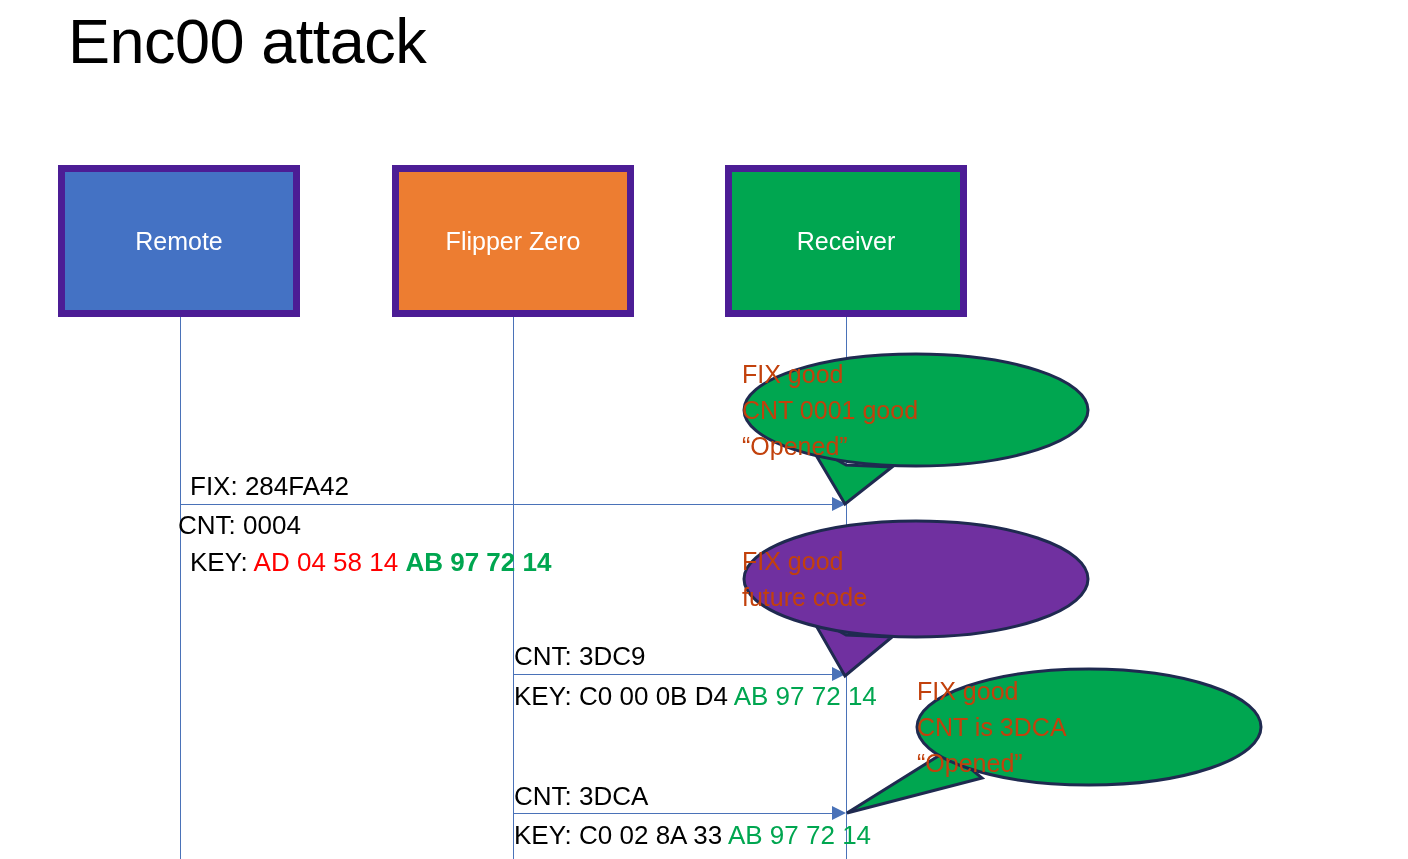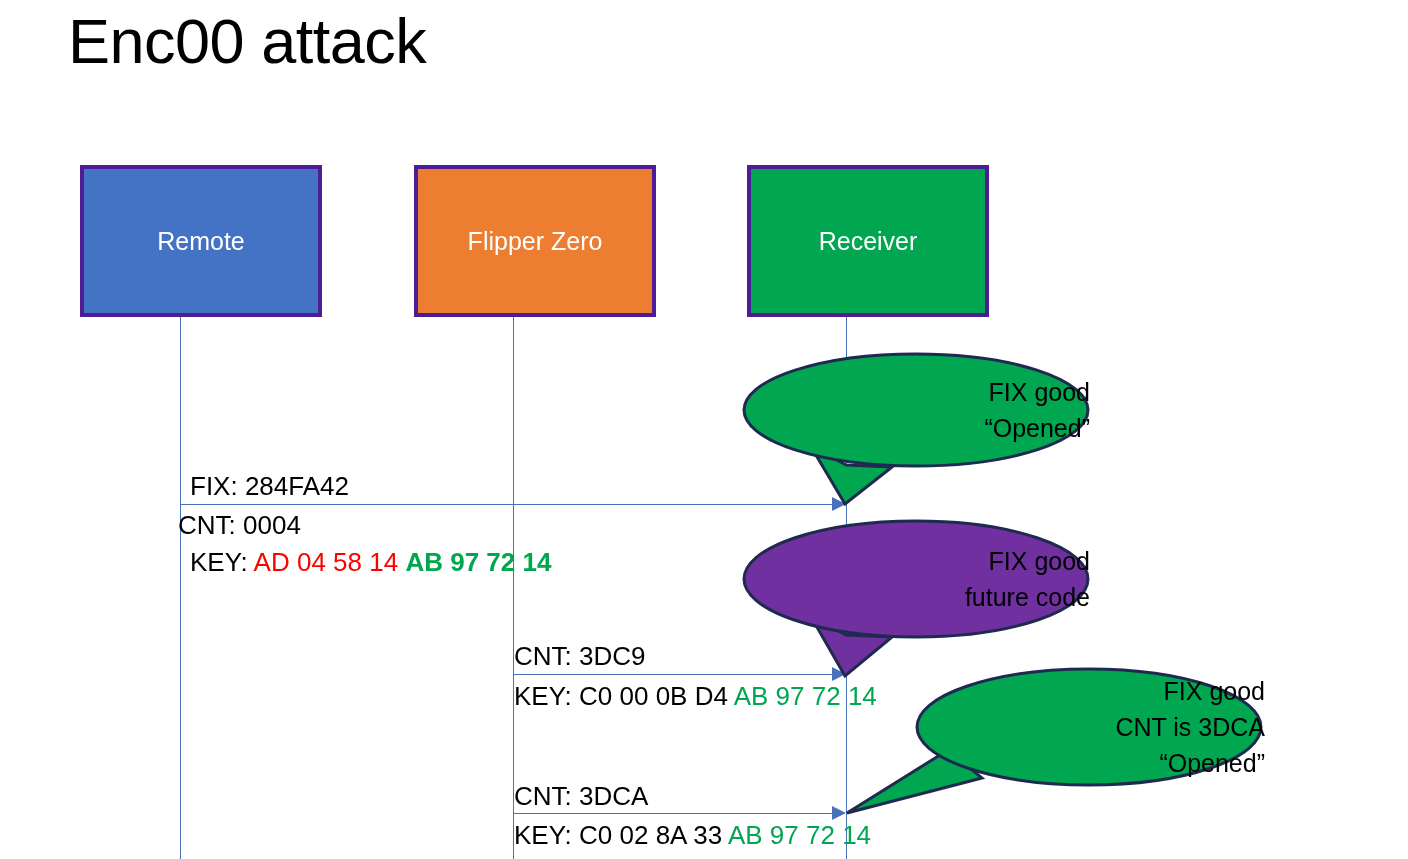--- a/index.html
+++ b/index.html
@@ -29,25 +29,24 @@
     font-size: 63px;
     line-height: 78px;
     font-weight: 400;
     color: #000000;
     white-space: nowrap;
     letter-spacing: -0.5px;
   }
   .actor-box {
     position: absolute;
     box-sizing: border-box;
-    border: 4px solid #4c1d95;
+    border: 7px solid #4c1d95;
     display: flex;
     align-items: center;
     justify-content: center;
-    margin-left: 22px;
   }
   .actor-label {
     color: #ffffff;
     font-size: 25px;
     line-height: 28px;
     white-space: nowrap;
   }
   .lifeline {
     position: absolute;
     width: 1px;
@@ -84,23 +83,23 @@
     left: 0;
     top: 0;
     overflow: visible;
   }
   .bubble-text {
     position: absolute;
     left: 0;
     top: 0;
     display: flex;
     flex-direction: column;
-    align-items: flex-end;
+    align-items: flex-start;
     justify-content: center;
-    color: #000000;
+    color: #c2410c;
     font-size: 25px;
     line-height: 36px;
     text-align: center;
     white-space: nowrap;
     pointer-events: none;
   }
 </style>
 </head>
 <body>
 
@@ -161,20 +160,21 @@
     <span>KEY: C0 02 8A 33 </span><span class="k-green">AB 97 72 14</span>
   </div>
 
   <div class="bubble" style="left:742px; top:352px; width:348px; height:155px;">
     <svg width="348" height="155" viewBox="0 0 348 155">
       <path d="M 104 113 L 68 93 L 103 152 L 150 115 Z" fill="#00A650" stroke="#1f2a50" stroke-width="3"></path>
       <ellipse cx="174" cy="58" rx="172" ry="56" fill="#00A650" stroke="#1f2a50" stroke-width="3"></ellipse>
     </svg>
     <div class="bubble-text" style="width:348px; height:116px;">
       <span>FIX good</span>
+      <span>CNT 0001 good</span>
       <span>“Opened”</span>
     </div>
   </div>
 
   <div class="bubble" style="left:742px; top:519px; width:348px; height:160px;">
     <svg width="348" height="160" viewBox="0 0 348 160">
       <path d="M 104 116 L 68 96 L 103 157 L 150 118 Z" fill="#7030A0" stroke="#1f2a50" stroke-width="3"></path>
       <ellipse cx="174" cy="60" rx="172" ry="58" fill="#7030A0" stroke="#1f2a50" stroke-width="3"></ellipse>
     </svg>
     <div class="bubble-text" style="width:348px; height:120px;">

